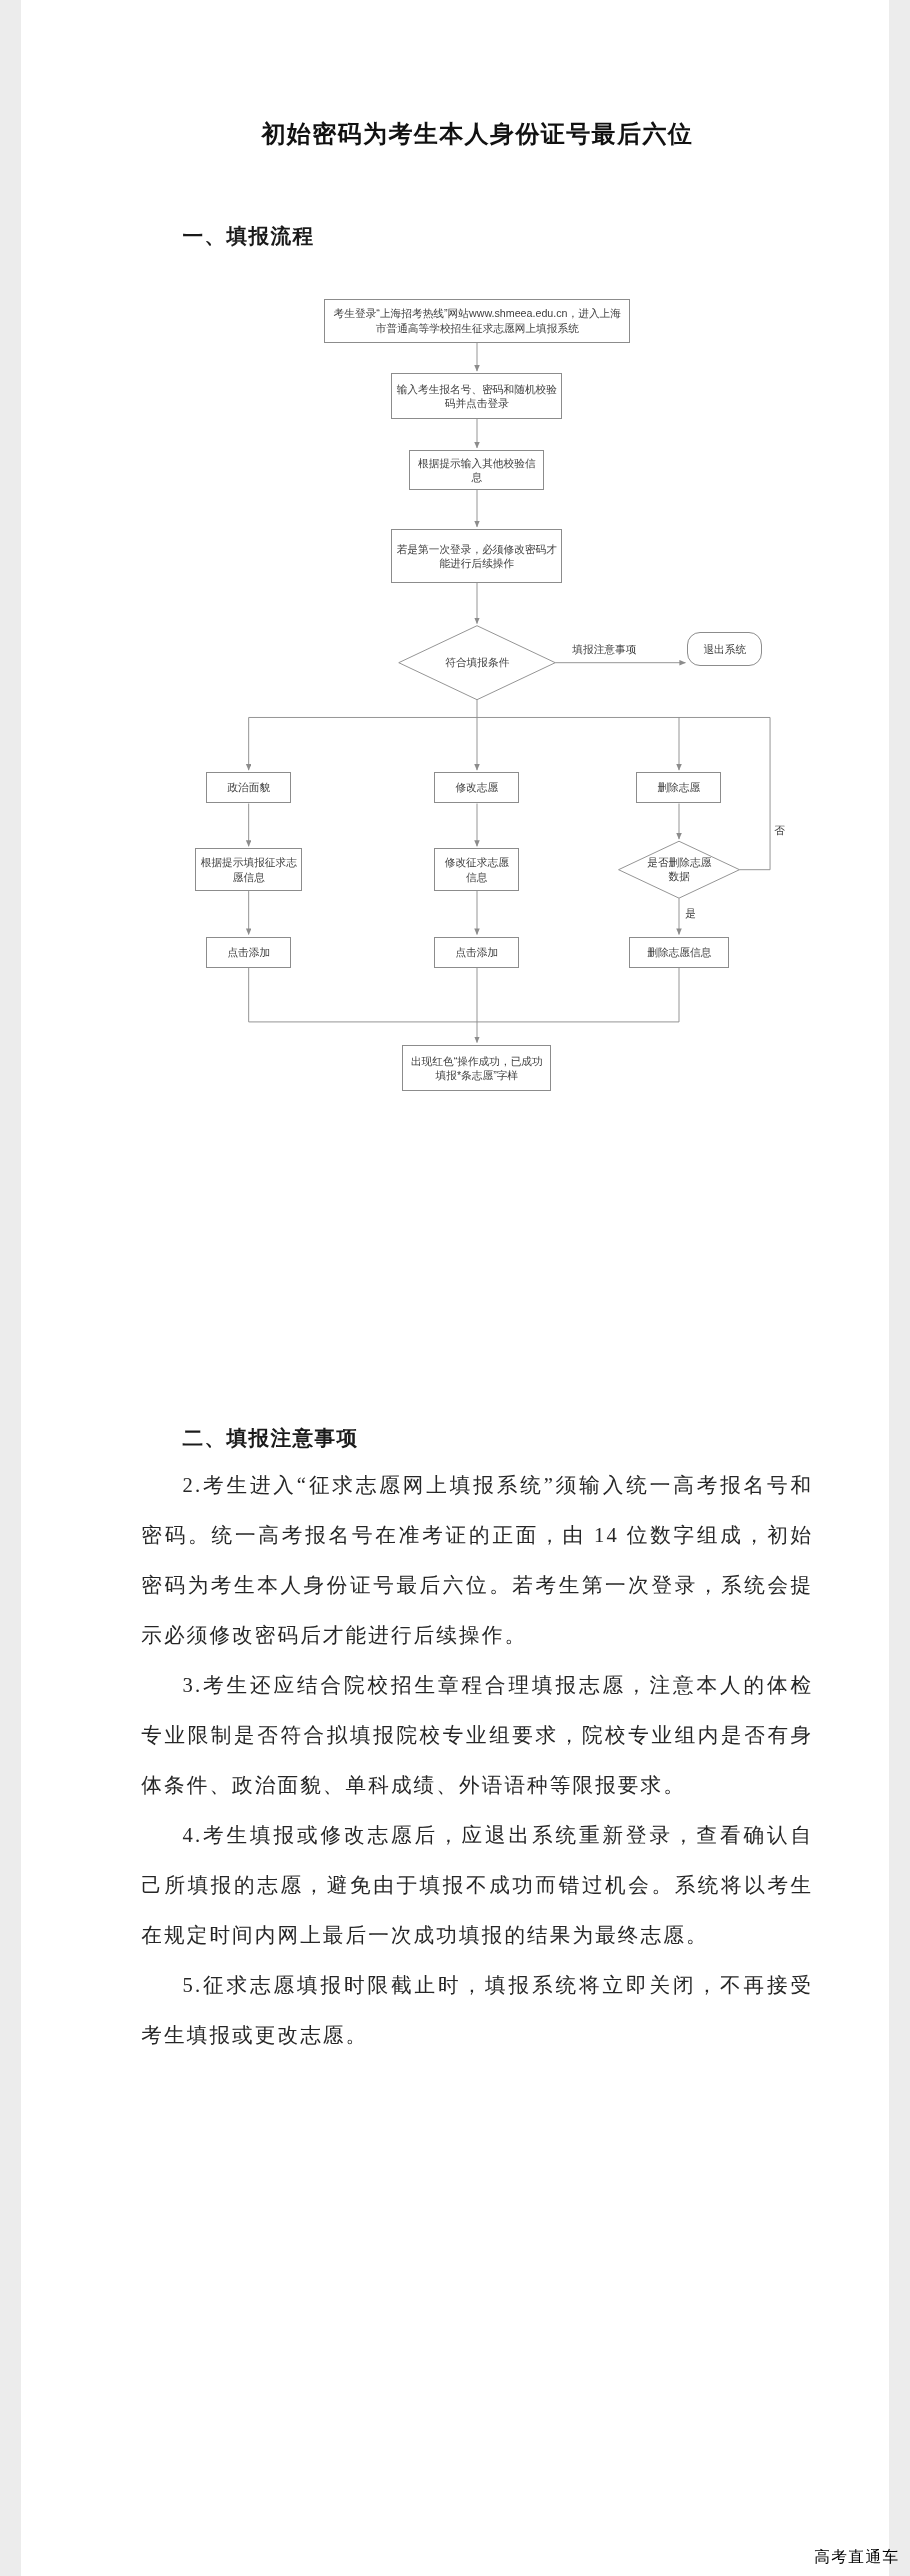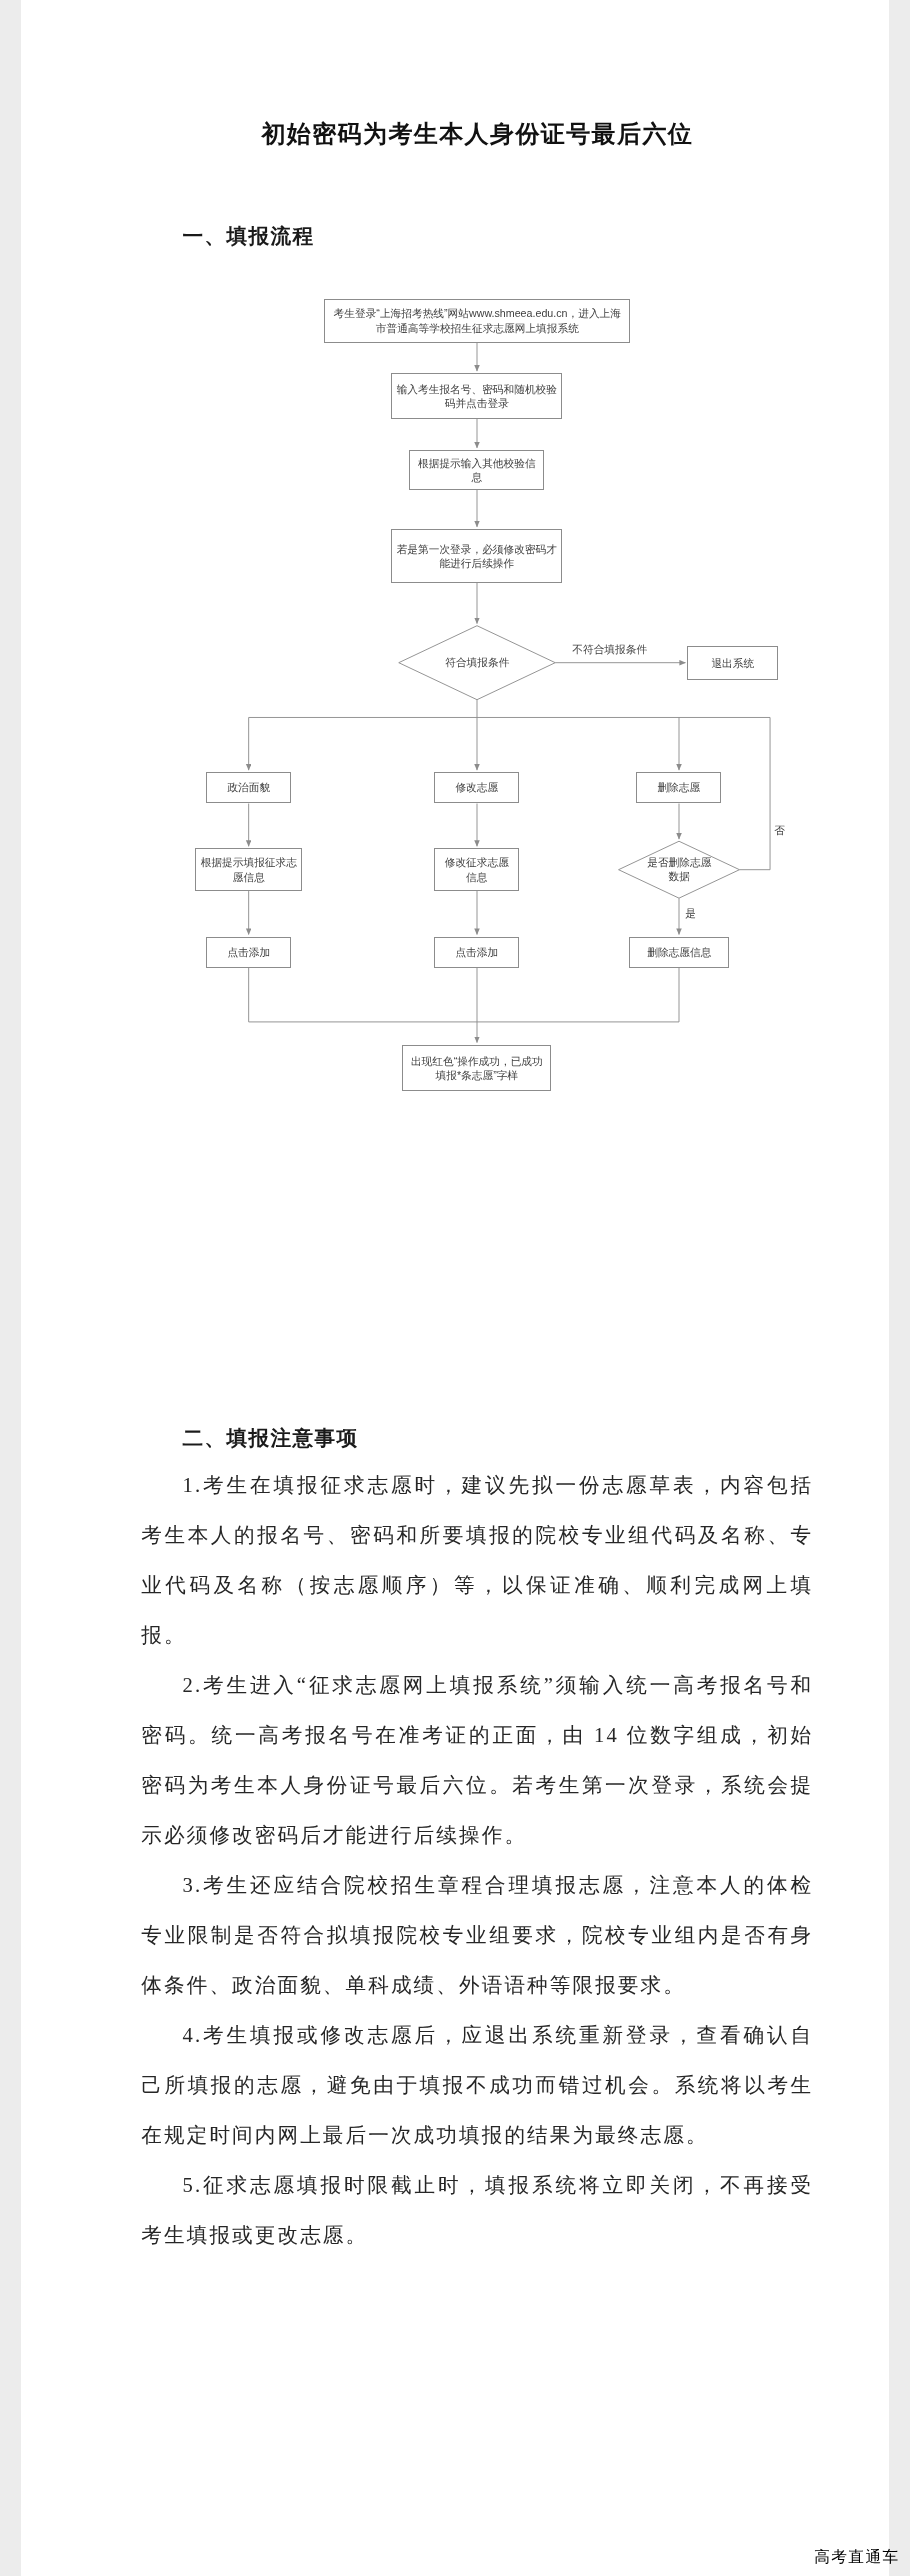--- a/index.html
+++ b/index.html
@@ -85,21 +85,21 @@
     color: #404040;
     font-size: 10.7px;
     white-space: nowrap;
   }
 
   
   .n-login   { left: 183px; top: 13.5px;   width: 306px; height: 44px; }
   .n-cred    { left: 250px; top: 88px;  width: 171px; height: 46px; }
   .n-verify  { left: 268px; top: 165px;  width: 135px; height: 40px; }
   .n-first   { left: 250px; top: 244px;  width: 171px; height: 54px; }
-  .n-exit    { left: 546px; top: 361px;  width: 91px; height: 34px; }
+  .n-exit    { left: 546px; top: 347px;  width: 75px; height: 34px; border-radius: 13px; }
   .n-fill    { left: 65px;  top: 487px;  width: 85px; height: 31px; }
   .n-modify  { left: 293px; top: 487px;  width: 85px; height: 31px; }
   .n-delete  { left: 495px; top: 487px;  width: 85px; height: 31px; }
   .n-fillinfo{ left: 54px;  top: 563px;  width: 107px; height: 43px; }
   .n-modinfo { left: 293px; top: 563px;  width: 85px; height: 43px; }
   .n-add1    { left: 65px;  top: 652px;  width: 85px; height: 31px; }
   .n-add2    { left: 293px; top: 652px;  width: 85px; height: 31px; }
   .n-delinfo { left: 488px; top: 652px;  width: 100px; height: 31px; }
   .n-success { left: 261px; top: 760px; width: 149px; height: 46px; }
 
@@ -182,21 +182,21 @@
           <polygon points="756,782 841,822 756,862 671,822"></polygon>
         </g>
       </svg>
 
       <div class="fc-node n-login">考生登录“上海招考热线”网站www.shmeea.edu.cn，进入上海市普通高等学校招生征求志愿网上填报系统</div>
       <div class="fc-node n-cred">输入考生报名号、密码和随机校验码并点击登录</div>
       <div class="fc-node n-verify">根据提示输入其他校验信息</div>
       <div class="fc-node n-first">若是第一次登录，必须修改密码才能进行后续操作</div>
 
       <div class="fc-dtext d-cond">符合填报条件</div>
-      <div class="fc-elabel lbl-noteligible">不符合填报条件</div>
+      <div class="fc-elabel lbl-noteligible">填报注意事项</div>
       <div class="fc-node n-exit">退出系统</div>
 
       <div class="fc-node n-fill">政治面貌</div>
       <div class="fc-node n-modify">修改志愿</div>
       <div class="fc-node n-delete">删除志愿</div>
 
       <div class="fc-node n-fillinfo">根据提示填报征求志愿信息</div>
       <div class="fc-node n-modinfo">修改征求志愿信息</div>
       <div class="fc-dtext d-delconf">是否删除志愿数据</div>
 
@@ -206,21 +206,20 @@
       <div class="fc-node n-add1">点击添加</div>
       <div class="fc-node n-add2">点击添加</div>
       <div class="fc-node n-delinfo">删除志愿信息</div>
 
       <div class="fc-node n-success">出现红色“操作成功，已成功填报*条志愿”字样</div>
     </div>
 
     <div class="sec-heading sec2-heading">二、填报注意事项</div>
 
     <div class="notes">
-      <p>1.考生在填报征求志愿时，建议先拟一份志愿草表，内容包括考生本人的报名号、密码和所要填报的院校专业组代码及名称、专业代码及名称（按志愿顺序）等，以保证准确、顺利完成网上填报。</p>
       <p>2.考生进入“征求志愿网上填报系统”须输入统一高考报名号和密码。统一高考报名号在准考证的正面，由 14 位数字组成，初始密码为考生本人身份证号最后六位。若考生第一次登录，系统会提示必须修改密码后才能进行后续操作。</p>
       <p>3.考生还应结合院校招生章程合理填报志愿，注意本人的体检专业限制是否符合拟填报院校专业组要求，院校专业组内是否有身体条件、政治面貌、单科成绩、外语语种等限报要求。</p>
       <p>4.考生填报或修改志愿后，应退出系统重新登录，查看确认自己所填报的志愿，避免由于填报不成功而错过机会。系统将以考生在规定时间内网上最后一次成功填报的结果为最终志愿。</p>
       <p>5.征求志愿填报时限截止时，填报系统将立即关闭，不再接受考生填报或更改志愿。</p>
     </div>
 
   </div>
 
   <div class="watermark">高考直通车</div>
 </div>

